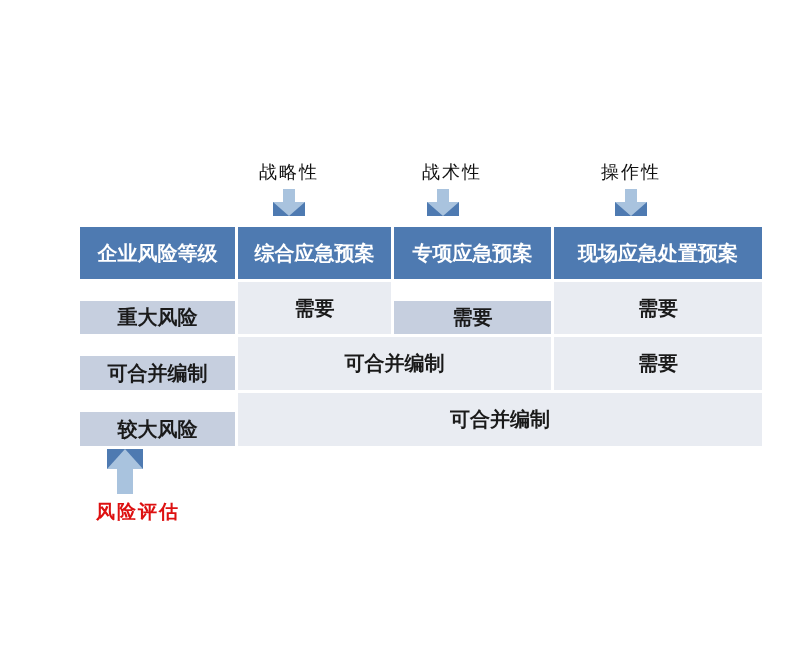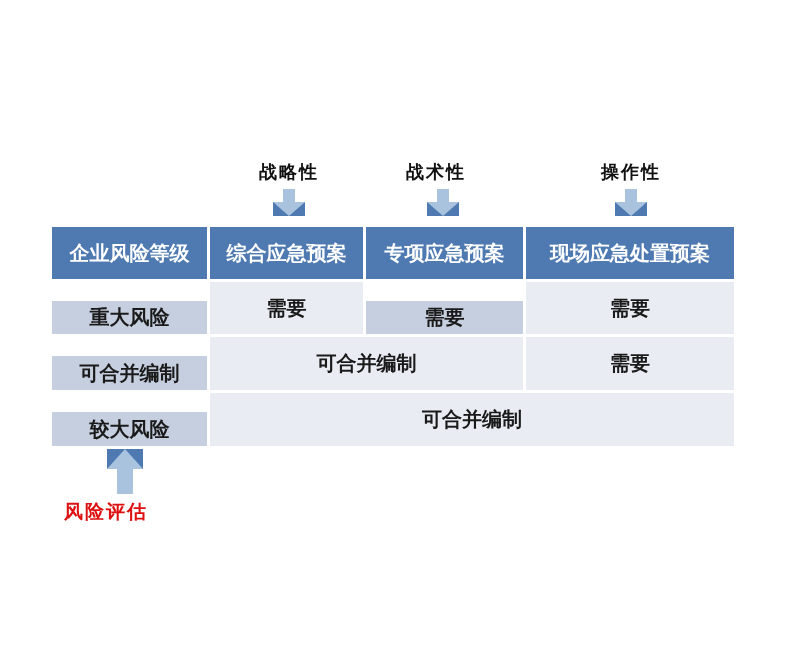--- a/index.html
+++ b/index.html
@@ -11,44 +11,44 @@
     overflow:hidden;
   }
 
   
   .top-label{
     position:absolute;
     top:160px;
     width:160px;
     text-align:center;
     font-size:18px;
-    font-weight:bold;
+    font-weight:normal;
     color:#111;
     letter-spacing:2px;
   }
   .top-group-1{left:209px;}
-  .top-group-2{left:356px;}
+  .top-group-2{left:372px;}
   .top-group-3{left:551px;}
 
   .down-arrow{position:absolute;top:189px;width:32px;height:27px;}
   .down-arrow .shaft{
     position:absolute;left:10px;top:0;width:12px;height:13px;
     background:#a9c3de;
   }
   .down-arrow .head{
     position:absolute;left:0;top:13px;width:0;height:0;
     border-left:16px solid transparent;
     border-right:16px solid transparent;
     border-top:14px solid #a9c3de;
   }
   .da-1{left:273px;} .da-2{left:427px;} .da-3{left:615px;}
 
   
   .risk-table{
-    position:absolute;left:52px;top:227px;
+    position:absolute;left:80px;top:227px;
     display:grid;
     grid-template-columns:155px 153px 157px 208px;
     grid-template-rows:52px 52px 53px 53px;
     gap:3px;
     background:#ffffff;
   }
   .cell{
     display:flex;align-items:center;justify-content:center;
     font-weight:bold;
     font-size:20px;
@@ -70,21 +70,21 @@
     position:absolute;left:0;top:0;width:0;height:0;
     border-left:18px solid transparent;
     border-right:18px solid transparent;
     border-bottom:20px solid #a9c3de;
   }
   .up-arrow .shaft{
     position:absolute;left:10px;top:20px;width:16px;height:25px;
     background:#a9c3de;
   }
   .annotation-label{
-    position:absolute;left:64px;top:499px;
+    position:absolute;left:96px;top:499px;
     font-size:19px;
     font-weight:bold;
     letter-spacing:2px;
     color:#dd1111;
   }
 </style>
 </head>
 <body>
 
 <div class="canvas">

